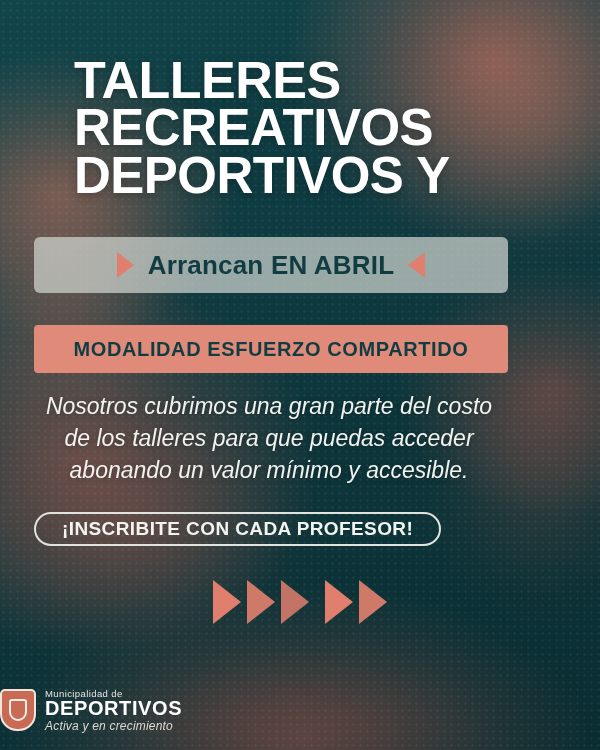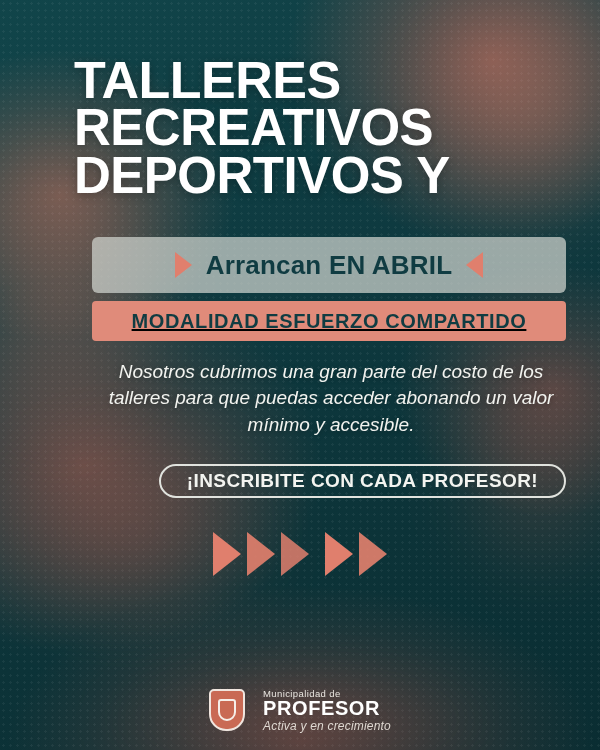--- a/index.html
+++ b/index.html
@@ -57,21 +57,21 @@
   .smoke.s5 { width: 420px; height: 120px; left: 90px; bottom: -30px;
     background: radial-gradient(ellipse at center, rgba(198,96,80,.45), rgba(198,96,80,0) 72%); }
 
   .content {
     position: relative;
     z-index: 3;
     padding: 56px 34px 0 34px;
     height: 100%;
     display: flex;
     flex-direction: column;
-    align-items: flex-end;
+    align-items: flex-start;
   }
 
   
   .headline {
     width: 100%;
     color: #ffffff;
     font-weight: 800;
     font-size: 52px;
     line-height: 0.93;
     letter-spacing: -0.5px;
@@ -89,68 +89,66 @@
   .month-bar {
     margin-top: 38px;
     width: 474px;
     height: 56px;
     background: rgba(208,212,206,0.72);
     border-radius: 6px;
     display: flex;
     align-items: center;
     justify-content: center;
     gap: 14px;
-    margin-left: 13px;
   }
   .month-text {
     color: #103c42;
     font-size: 26px;
     font-weight: 700;
     letter-spacing: .2px;
     white-space: nowrap;
   }
   .month-text .strong { font-weight: 800; }
 
   .tri {
     width: 0; height: 0;
     border-top: 13px solid transparent;
     border-bottom: 13px solid transparent;
   }
   .tri.right { border-left: 17px solid #e07f6d; }
   .tri.left  { border-right: 17px solid #e07f6d; }
 
   
   .modality {
-    margin-top: 8px;
+    margin-top: 32px;
     width: 474px;
-    height: 40px;
+    height: 48px;
     background: #e08b7a;
     border-radius: 4px;
     display: flex;
     align-items: center;
     justify-content: center;
-    text-decoration: underline;
   }
   .modality span {
     color: #103c42;
     font-weight: 800;
     font-size: 20px;
     letter-spacing: .6px;
     text-transform: uppercase;
     white-space: nowrap;
   }
 
   
   .desc {
     margin-top: 18px;
     width: 470px;
     text-align: center;
     color: #f2f3ef;
     font-style: italic;
-    font-size: 19px;
+    font-size: 23px;
     line-height: 1.38;
     font-weight: 500;
     text-shadow: 0 1px 6px rgba(0,0,0,.3);
   }
 
   
   .pill {
     margin-top: 26px;
     height: 34px;
     padding: 0 26px;
@@ -192,22 +190,21 @@
     text-transform: uppercase;
     white-space: nowrap;
   }
 
   
   .footer {
     position: absolute;
     left: 0; right: 0; bottom: 18px;
     display: flex;
     align-items: center;
-    justify-content: center;
-    gap: 18px;
+    gap: 9px;
     z-index: 4;
   }
   .crest {
     width: 36px; height: 42px;
     background: #c96a54;
     border-radius: 5px 5px 17px 17px;
     border: 2px solid #f0e6df;
     display: flex; align-items: center; justify-content: center;
     position: relative;
   }
@@ -271,18 +268,18 @@
     </div>
 
   </div>
 
   <div class="footer">
     <div class="crest">
       <div class="inner"></div>
     </div>
     <div class="logo-text">
       <span class="logo-muni">Municipalidad de</span>
-      <span class="logo-sals">PROFESOR</span>
+      <span class="logo-sals">DEPORTIVOS</span>
       <span class="logo-tag">Activa y en crecimiento</span>
     </div>
   </div>
 
 </div>
 
 </body></html>

